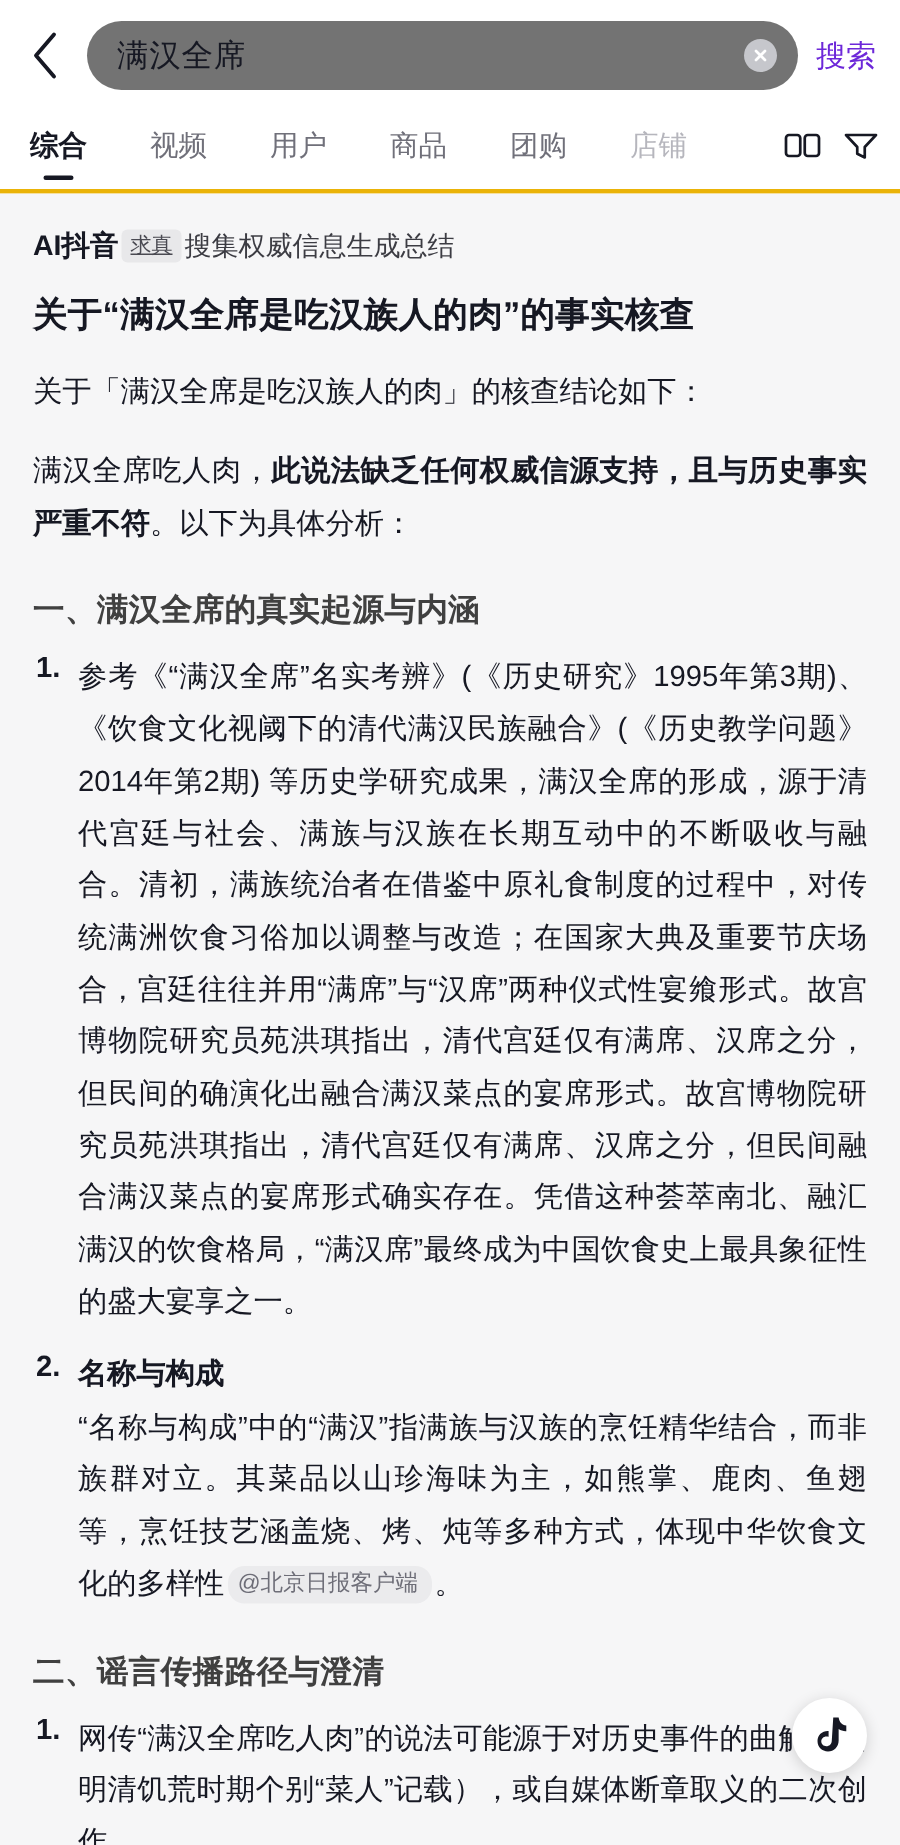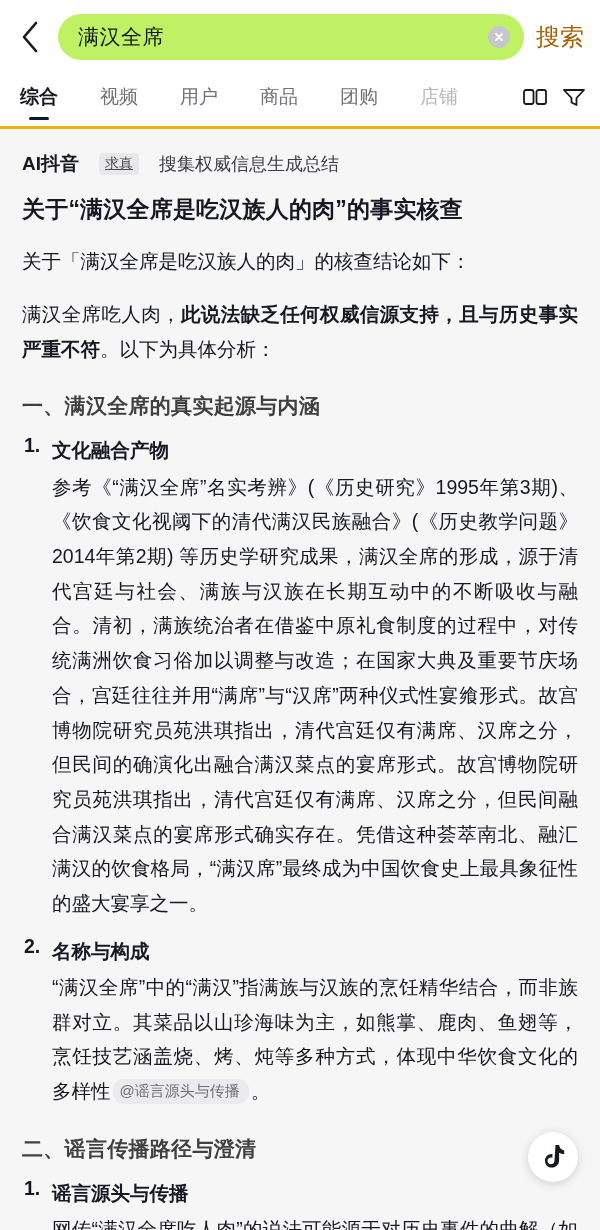--- a/index.html
+++ b/index.html
@@ -31,21 +31,21 @@
   .back-btn {
     width: 40px; height: 44px;
     display: flex; align-items: center; justify-content: center;
     flex: none;
     cursor: pointer;
   }
   .back-btn svg { display: block; }
   .search-field {
     flex: 1;
     height: 46px;
-    background: #bef264;
+    background: #737373;
     border-radius: 23px;
     display: flex;
     align-items: center;
     padding: 0 14px 0 20px;
     min-width: 0;
   }
   .search-value {
     flex: 1;
     font-size: 21px;
     color: #161823;
@@ -57,22 +57,22 @@
   .clear-icon {
     width: 22px; height: 22px;
     border-radius: 50%;
     background: #c6c7cc;
     display: flex; align-items: center; justify-content: center;
     flex: none;
     cursor: pointer;
   }
   .clear-icon svg { display: block; }
   .search-action {
-    font-size: 24px;
-    color: #a16207;
+    font-size: 20px;
+    color: #6d28d9;
     flex: none;
     padding-left: 4px;
     cursor: pointer;
   }
 
   
   .tabs-row {
     display: flex;
     align-items: center;
     padding: 2px 0 0 0;
@@ -132,21 +132,21 @@
     overflow: hidden;
     position: relative;
   }
   .card {
     background: #f6f6f7;
     padding: 22px 22px 0 22px;
   }
   .ai-head {
     display: flex;
     align-items: center;
-    gap: 20px;
+    gap: 2px;
     margin-bottom: 16px;
   }
   .ai-brand {
     font-size: 19px;
     font-weight: bold;
     color: #161823;
   }
   .ai-badge {
     font-size: 14px;
     background: #e8e8ea;
@@ -300,35 +300,33 @@
       <h1 class="title">关于“满汉全席是吃汉族人的肉”的事实核查</h1>
 
       <p class="para">关于「满汉全席是吃汉族人的肉」的核查结论如下：</p>
 
       <p class="para"><span>满汉全席吃人肉，</span><b>此说法缺乏任何权威信源支持，且与历史事实严重不符</b><span>。以下为具体分析：</span></p>
 
       <h2 class="sec">一、满汉全席的真实起源与内涵</h2>
 
       <div class="ol-item">
         <span class="ol-num">1.</span>
-        <div class="ol-title">文化融合产物</div>
         <div class="ol-body">参考《“满汉全席”名实考辨》(《历史研究》1995年第3期)、《饮食文化视阈下的清代满汉民族融合》(《历史教学问题》2014年第2期) 等历史学研究成果，满汉全席的形成，源于清代宫廷与社会、满族与汉族在长期互动中的不断吸收与融合。清初，满族统治者在借鉴中原礼食制度的过程中，对传统满洲饮食习俗加以调整与改造；在国家大典及重要节庆场合，宫廷往往并用“满席”与“汉席”两种仪式性宴飨形式。故宫博物院研究员苑洪琪指出，清代宫廷仅有满席、汉席之分，但民间的确演化出融合满汉菜点的宴席形式。故宫博物院研究员苑洪琪指出，清代宫廷仅有满席、汉席之分，但民间融合满汉菜点的宴席形式确实存在。凭借这种荟萃南北、融汇满汉的饮食格局，“满汉席”最终成为中国饮食史上最具象征性的盛大宴享之一。</div>
       </div>
 
       <div class="ol-item" style="margin-top:14px;">
         <span class="ol-num">2.</span>
         <div class="ol-title">名称与构成</div>
-        <div class="ol-body"><span>“满汉全席”中的“满汉”指满族与汉族的烹饪精华结合，而非族群对立。其菜品以山珍海味为主，如熊掌、鹿肉、鱼翅等，烹饪技艺涵盖烧、烤、炖等多种方式，体现中华饮食文化的多样性</span><span class="src-chip">@谣言源头与传播</span><span>。</span></div>
+        <div class="ol-body"><span>“名称与构成”中的“满汉”指满族与汉族的烹饪精华结合，而非族群对立。其菜品以山珍海味为主，如熊掌、鹿肉、鱼翅等，烹饪技艺涵盖烧、烤、炖等多种方式，体现中华饮食文化的多样性</span><span class="src-chip">@北京日报客户端</span><span>。</span></div>
       </div>
 
       <h2 class="sec">二、谣言传播路径与澄清</h2>
 
       <div class="ol-item">
         <span class="ol-num">1.</span>
-        <div class="ol-title">谣言源头与传播</div>
         <div class="ol-body">网传“满汉全席吃人肉”的说法可能源于对历史事件的曲解（如明清饥荒时期个别“菜人”记载），或自媒体断章取义的二次创作。</div>
       </div>
 
     </div>
 
     <div class="fab">
       <svg width="26" height="28" viewBox="0 0 26 28">
         <path d="M15.5 2 h3.6 c0.4 3 2.2 5.1 5.1 5.4 v3.7 c-1.9 0.1 -3.6 -0.4 -5.1 -1.4 v7.6 c0 4.3 -3.2 7.3 -7.1 7.3 -4 0 -7-2.9 -7-6.9 0 -4.1 3.3 -7 7.4 -6.7 v3.8 c-0.5 -0.2 -1 -0.2 -1.5 -0.2 -1.9 0 -3.4 1.5 -3.4 3.3 0 1.9 1.5 3.3 3.4 3.3 1.9 0 3.6 -1.5 3.6 -3.5 Z" fill="#161823"></path>
       </svg>
     </div>

